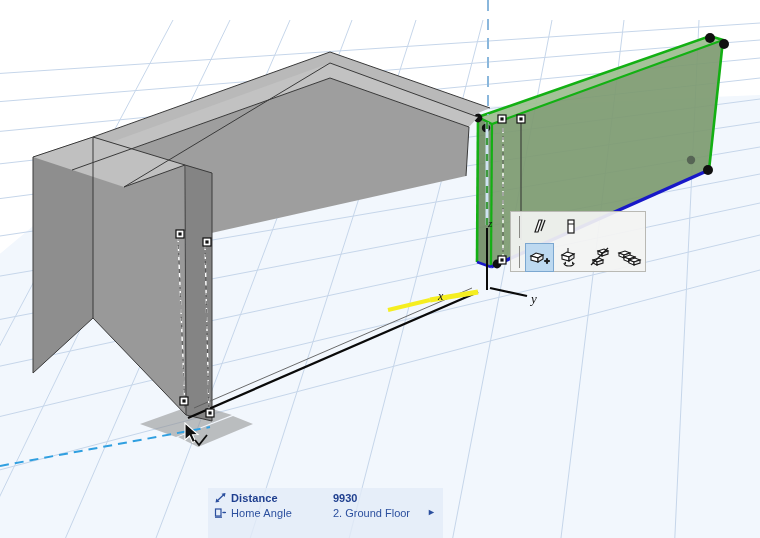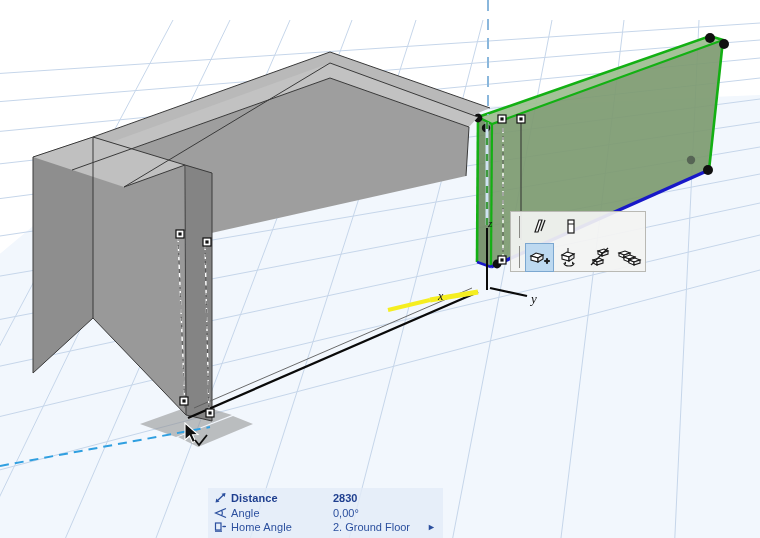--- a/index.html
+++ b/index.html
@@ -404,33 +404,23 @@
 
     <div class="trk-row bold">
       <span class="trk-ico">
         <svg width="13" height="12" viewBox="0 0 13 12">
           <line x1="2.5" y1="9.5" x2="10.5" y2="2" stroke="#2b4f9e" stroke-width="1.3"></line>
           <polygon points="1.5,10.5 5.5,9.8 2.3,6.6" fill="#2b4f9e"></polygon>
           <polygon points="11.5,1 7.5,1.7 10.7,4.9" fill="#2b4f9e"></polygon>
         </svg>
       </span>
       <span class="trk-label">Distance</span>
-      <span class="trk-val">2830</span>
+      <span class="trk-val">9930</span>
     </div>
 
-    <div class="trk-row">
-      <span class="trk-ico">
-        <svg width="13" height="12" viewBox="0 0 13 12">
-          <polyline points="12,1.5 1.5,6 12,10.5" fill="none" stroke="#2b4f9e" stroke-width="1.3"></polyline>
-          <path d="M7.5,3.3 A5,5 0 0 1 7.5,8.7" fill="none" stroke="#2b4f9e" stroke-width="1.1"></path>
-        </svg>
-      </span>
-      <span class="trk-label">Angle</span>
-      <span class="trk-val">0,00°</span>
-    </div>
 
     <div class="trk-row">
       <span class="trk-ico">
         <svg width="13" height="12" viewBox="0 0 13 12">
           <rect x="1.5" y="2" width="5.5" height="7" fill="none" stroke="#2b4f9e" stroke-width="1.2"></rect>
           <line x1="1" y1="10.2" x2="8" y2="10.2" stroke="#2b4f9e" stroke-width="1.2"></line>
           <line x1="8.5" y1="5.5" x2="12" y2="5.5" stroke="#2b4f9e" stroke-width="1.2"></line>
           <polygon points="8.2,5.5 10.4,4.4 10.4,6.6" fill="#2b4f9e"></polygon>
         </svg>
       </span>

